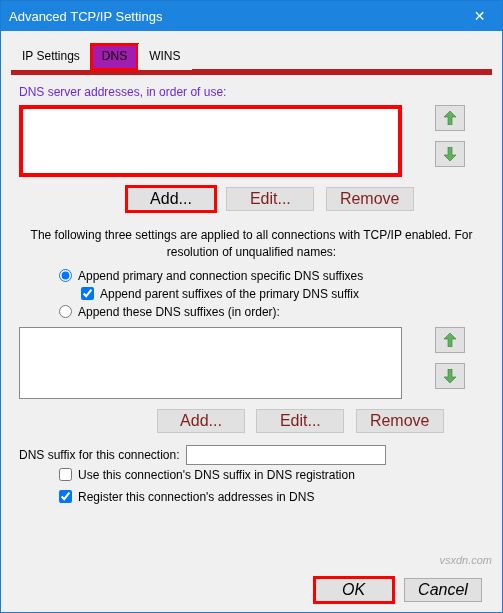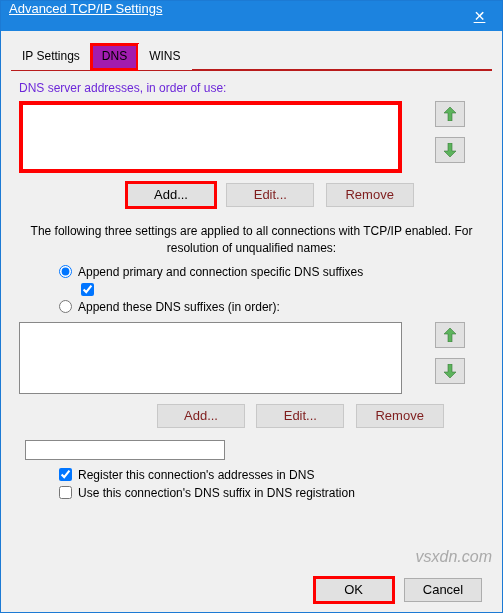--- a/index.html
+++ b/index.html
@@ -1,46 +1,46 @@
 <!DOCTYPE html>
 <html><head>
   <meta charset="utf-8">
   <style>
     * { box-sizing: border-box; margin: 0; padding: 0; }
     body { font-family: "Segoe UI", Tahoma, sans-serif; font-size: 12px; background: #fff; }
     .window { width: 503px; height: 613px; border: 1px solid #1c7ad4; background: #f0f0f0; position: relative; }
-    .titlebar { height: 30px; background: #1c83df; color: #fff; display: flex; padding-left: 8px; font-size: 13px; text-decoration: underline; }
+    .titlebar { height: 30px; background: #1c83df; color: #fff; display: flex; align-items: center; padding-left: 8px; font-size: 13px; }
     .titlebar .close { margin-left: auto; width: 45px; height: 30px; display: flex; align-items: center; justify-content: center; font-size: 14px; }
     .content { padding: 8px 10px 10px 10px; background: #f0f0f0; }
-    .tabs { display: flex; border-bottom: 2px solid #b91c1c; margin-top: 4px; }
+    .tabs { display: flex; border-bottom: 6px solid #b91c1c; margin-top: 4px; }
     .tab { padding: 4px 10px 6px 10px; background: #f0f0f0; border: 1px solid transparent; border-bottom: none; position: relative; top: 1px; cursor: default; }
     .tab.active { background: #a21caf; border: 1px solid #aaa; border-bottom: 1px solid #f0f0f0; }
     .tab.highlight { outline: 3px solid #f00; outline-offset: -2px; }
     .tabpanel { padding: 10px 8px 8px 8px; }
     .label { color: #6d28d9; margin-bottom: 6px; display: block; }
     .listbox { width: 383px; height: 72px; background: #fff; border: 4px solid #f00; display: inline-block; vertical-align: top; }
     .listbox.plain { border: 1px solid #888; height: 72px; }
     .arrowcol { display: inline-block; vertical-align: top; margin-left: 30px; }
     .arrowbtn { width: 30px; height: 26px; background: #e1e1e1; border: 1px solid #adadad; display: flex; align-items: center; justify-content: center; margin-bottom: 10px; }
     .arrowbtn svg { fill: #5cb35c; stroke:#3a7a3a; stroke-width:0.6; }
     .btnrow { margin-top: 10px; text-align: left; padding-left: 108px; }
     .btnrow.wider { padding-left: 138px; }
-    .btn { display: inline-block; min-width: 88px; height: 24px; line-height: 22px; text-align: center; background: #e1e1e1; border: 1px solid #adadad; margin-right: 8px; font-size: 13px; padding: 0 10px; }
+    .btn { display: inline-block; min-width: 88px; height: 24px; line-height: 22px; text-align: center; background: #e1e1e1; border: 1px solid #adadad; margin-right: 8px; font-size: 16px; padding: 0 10px; }
     .btn.disabled { color: #7f1d1d; border-color: #c8c8c8; }
     .btn.primary { background: #e1e1e1; }
     .btn.highlight { outline: 3px solid #f00; outline-offset: -1px; }
     .desc { margin: 16px 0 8px 0; line-height: 1.4; text-align: center; }
     .radio-row, .check-row { display: flex; align-items: center; margin: 3px 0 4px 0; padding-left: 40px; }
     .radio-row input, .check-row input { margin-right: 6px; }
     .check-row.indent { margin-left: 22px; }
     .suffix-row { display: flex; align-items: center; margin-top: 12px; }
     .suffix-row input[type=text] { width: 200px; height: 20px; border: 1px solid #888; background: #fff; margin-left: 6px; padding-left: 3px; }
     .footer { position: absolute; bottom: 10px; right: 12px; }
-    .footer .btn { min-width: 78px; }
-    .watermark { position: absolute; right: 10px; bottom: 46px; color: #aaa; font-size: 16px; font-style: italic; }
+    .footer .btn { min-width: 78px; font-style: italic; }
+    .watermark { position: absolute; right: 10px; bottom: 46px; color: #aaa; font-size: 11px; font-style: italic; }
     .secondlistarea { margin-top: 8px; }
   </style>
 </head>
 <body>
 
 <div class="window">
   <div class="titlebar">
     <span>Advanced TCP/IP Settings</span>
     <div class="close">
       <span>✕</span>
@@ -80,20 +80,21 @@
       </div>
 
       <p class="desc">The following three settings are applied to all connections with TCP/IP enabled. For resolution of unqualified names:</p>
 
       <div class="radio-row">
         <input type="radio" name="suffixmode" checked="" style="">
         <span>Append primary and connection specific DNS suffixes</span>
       </div>
       <div class="check-row indent">
         <input type="checkbox" checked="" style="">
+        <span>Append parent suffixes of the primary DNS suffix</span>
       </div>
       <div class="radio-row">
         <input type="radio" name="suffixmode" style="">
         <span>Append these DNS suffixes (in order):</span>
       </div>
 
       <div class="secondlistarea">
         <div class="listbox plain" style="width:383px;"></div>
         <div class="arrowcol">
           <div class="arrowbtn">
@@ -109,30 +110,31 @@
         </div>
       </div>
 
       <div class="btnrow wider">
         <span class="btn disabled">Add...</span>
         <span class="btn disabled">Edit...</span>
         <span class="btn disabled">Remove</span>
       </div>
 
       <div class="suffix-row">
+        <span>DNS suffix for this connection:</span>
         <input type="text" value="" style="">
       </div>
 
+      <div class="check-row">
+        <input type="checkbox" style="">
+        <span>Use this connection's DNS suffix in DNS registration</span>
+      </div>
       <div class="check-row" style="margin-top:8px;">
         <input type="checkbox" checked="" style="">
         <span>Register this connection's addresses in DNS</span>
-      </div>
-      <div class="check-row">
-        <input type="checkbox" style="">
-        <span>Use this connection's DNS suffix in DNS registration</span>
       </div>
     </div>
   </div>
 
   <span class="watermark">vsxdn.com</span>
 
   <div class="footer">
     <span class="btn highlight">OK</span>
     <span class="btn">Cancel</span>
   </div>

